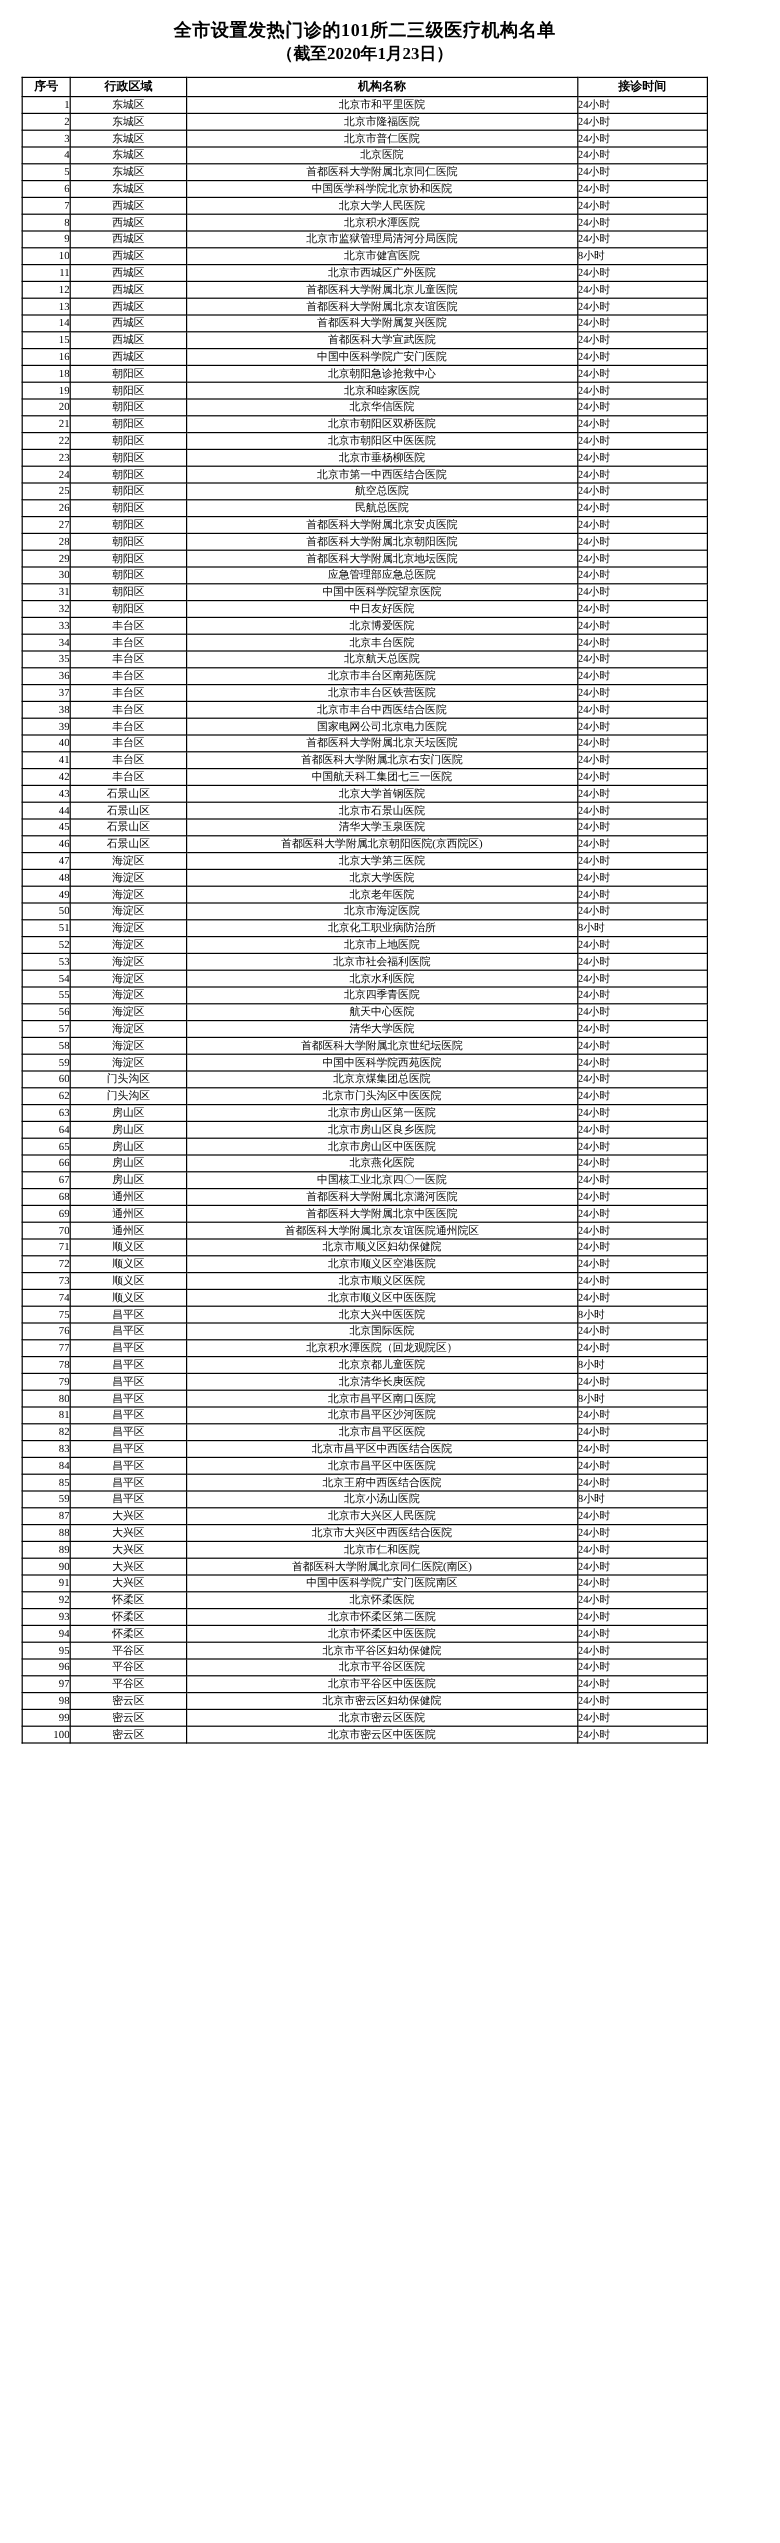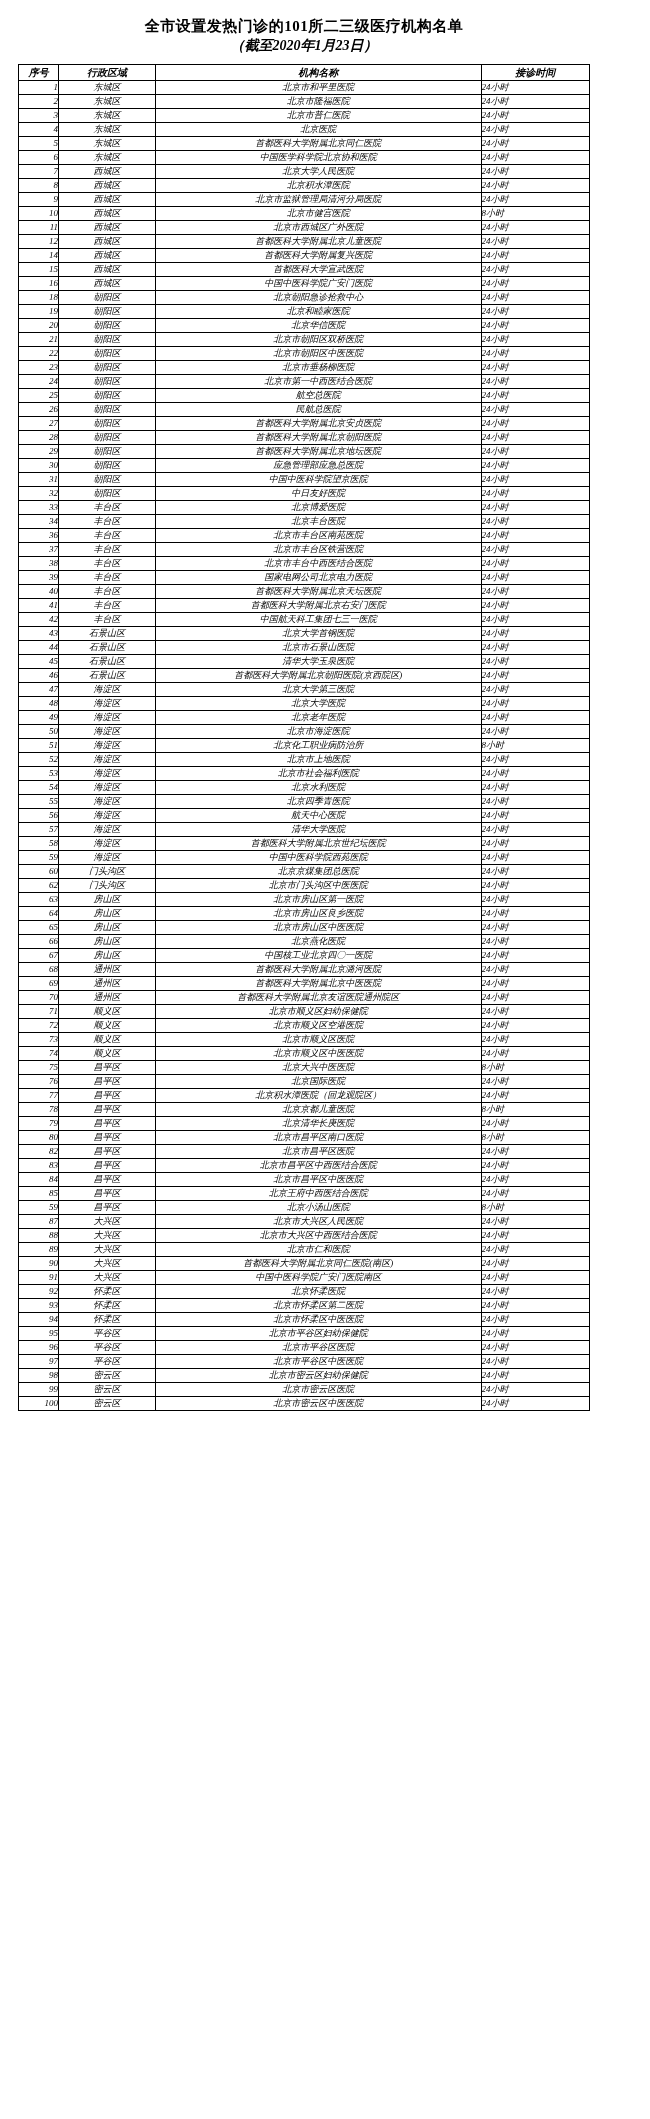--- a/index.html
+++ b/index.html
@@ -24,28 +24,26 @@
   .title-main {
     font-size: 15px;
     font-weight: bold;
     letter-spacing: 0.5px;
     line-height: 20px;
   }
   .title-sub {
     font-size: 14px;
     font-weight: bold;
     line-height: 20px;
-    font-style: italic;
   }
   table.roster {
     width: 100%;
     border-collapse: collapse;
     table-layout: fixed;
     font-size: 9px;
-    font-style: italic;
   }
   table.roster th,
   table.roster td {
     border: 1px solid #000000;
     padding: 0;
     height: 13px;
     line-height: 13px;
     overflow: hidden;
     white-space: nowrap;
   }
@@ -167,20 +165,26 @@
           <td class="name">北京市西城区广外医院</td>
           <td class="time">24小时</td>
         </tr>
         <tr>
           <td class="idx">12</td>
           <td class="dist">西城区</td>
           <td class="name">首都医科大学附属北京儿童医院</td>
           <td class="time">24小时</td>
         </tr>
         <tr>
+          <td class="idx">13</td>
+          <td class="dist">西城区</td>
+          <td class="name">首都医科大学附属北京友谊医院</td>
+          <td class="time">24小时</td>
+        </tr>
+        <tr>
           <td class="idx">14</td>
           <td class="dist">西城区</td>
           <td class="name">首都医科大学附属复兴医院</td>
           <td class="time">24小时</td>
         </tr>
         <tr>
           <td class="idx">15</td>
           <td class="dist">西城区</td>
           <td class="name">首都医科大学宣武医院</td>
           <td class="time">24小时</td>
@@ -284,20 +288,26 @@
         <tr>
           <td class="idx">33</td>
           <td class="dist">丰台区</td>
           <td class="name">北京博爱医院</td>
           <td class="time">24小时</td>
         </tr>
         <tr>
           <td class="idx">34</td>
           <td class="dist">丰台区</td>
           <td class="name">北京丰台医院</td>
+          <td class="time">24小时</td>
+        </tr>
+        <tr>
+          <td class="idx">35</td>
+          <td class="dist">丰台区</td>
+          <td class="name">北京航天总医院</td>
           <td class="time">24小时</td>
         </tr>
         <tr>
           <td class="idx">36</td>
           <td class="dist">丰台区</td>
           <td class="name">北京市丰台区南苑医院</td>
           <td class="time">24小时</td>
         </tr>
         <tr>
           <td class="idx">37</td>
@@ -549,20 +559,26 @@
           <td class="idx">79</td>
           <td class="dist">昌平区</td>
           <td class="name">北京清华长庚医院</td>
           <td class="time">24小时</td>
         </tr>
         <tr>
           <td class="idx">80</td>
           <td class="dist">昌平区</td>
           <td class="name">北京市昌平区南口医院</td>
           <td class="time">8小时</td>
+        </tr>
+        <tr>
+          <td class="idx">81</td>
+          <td class="dist">昌平区</td>
+          <td class="name">北京市昌平区沙河医院</td>
+          <td class="time">24小时</td>
         </tr>
         <tr>
           <td class="idx">82</td>
           <td class="dist">昌平区</td>
           <td class="name">北京市昌平区医院</td>
           <td class="time">24小时</td>
         </tr>
         <tr>
           <td class="idx">83</td>
           <td class="dist">昌平区</td>

